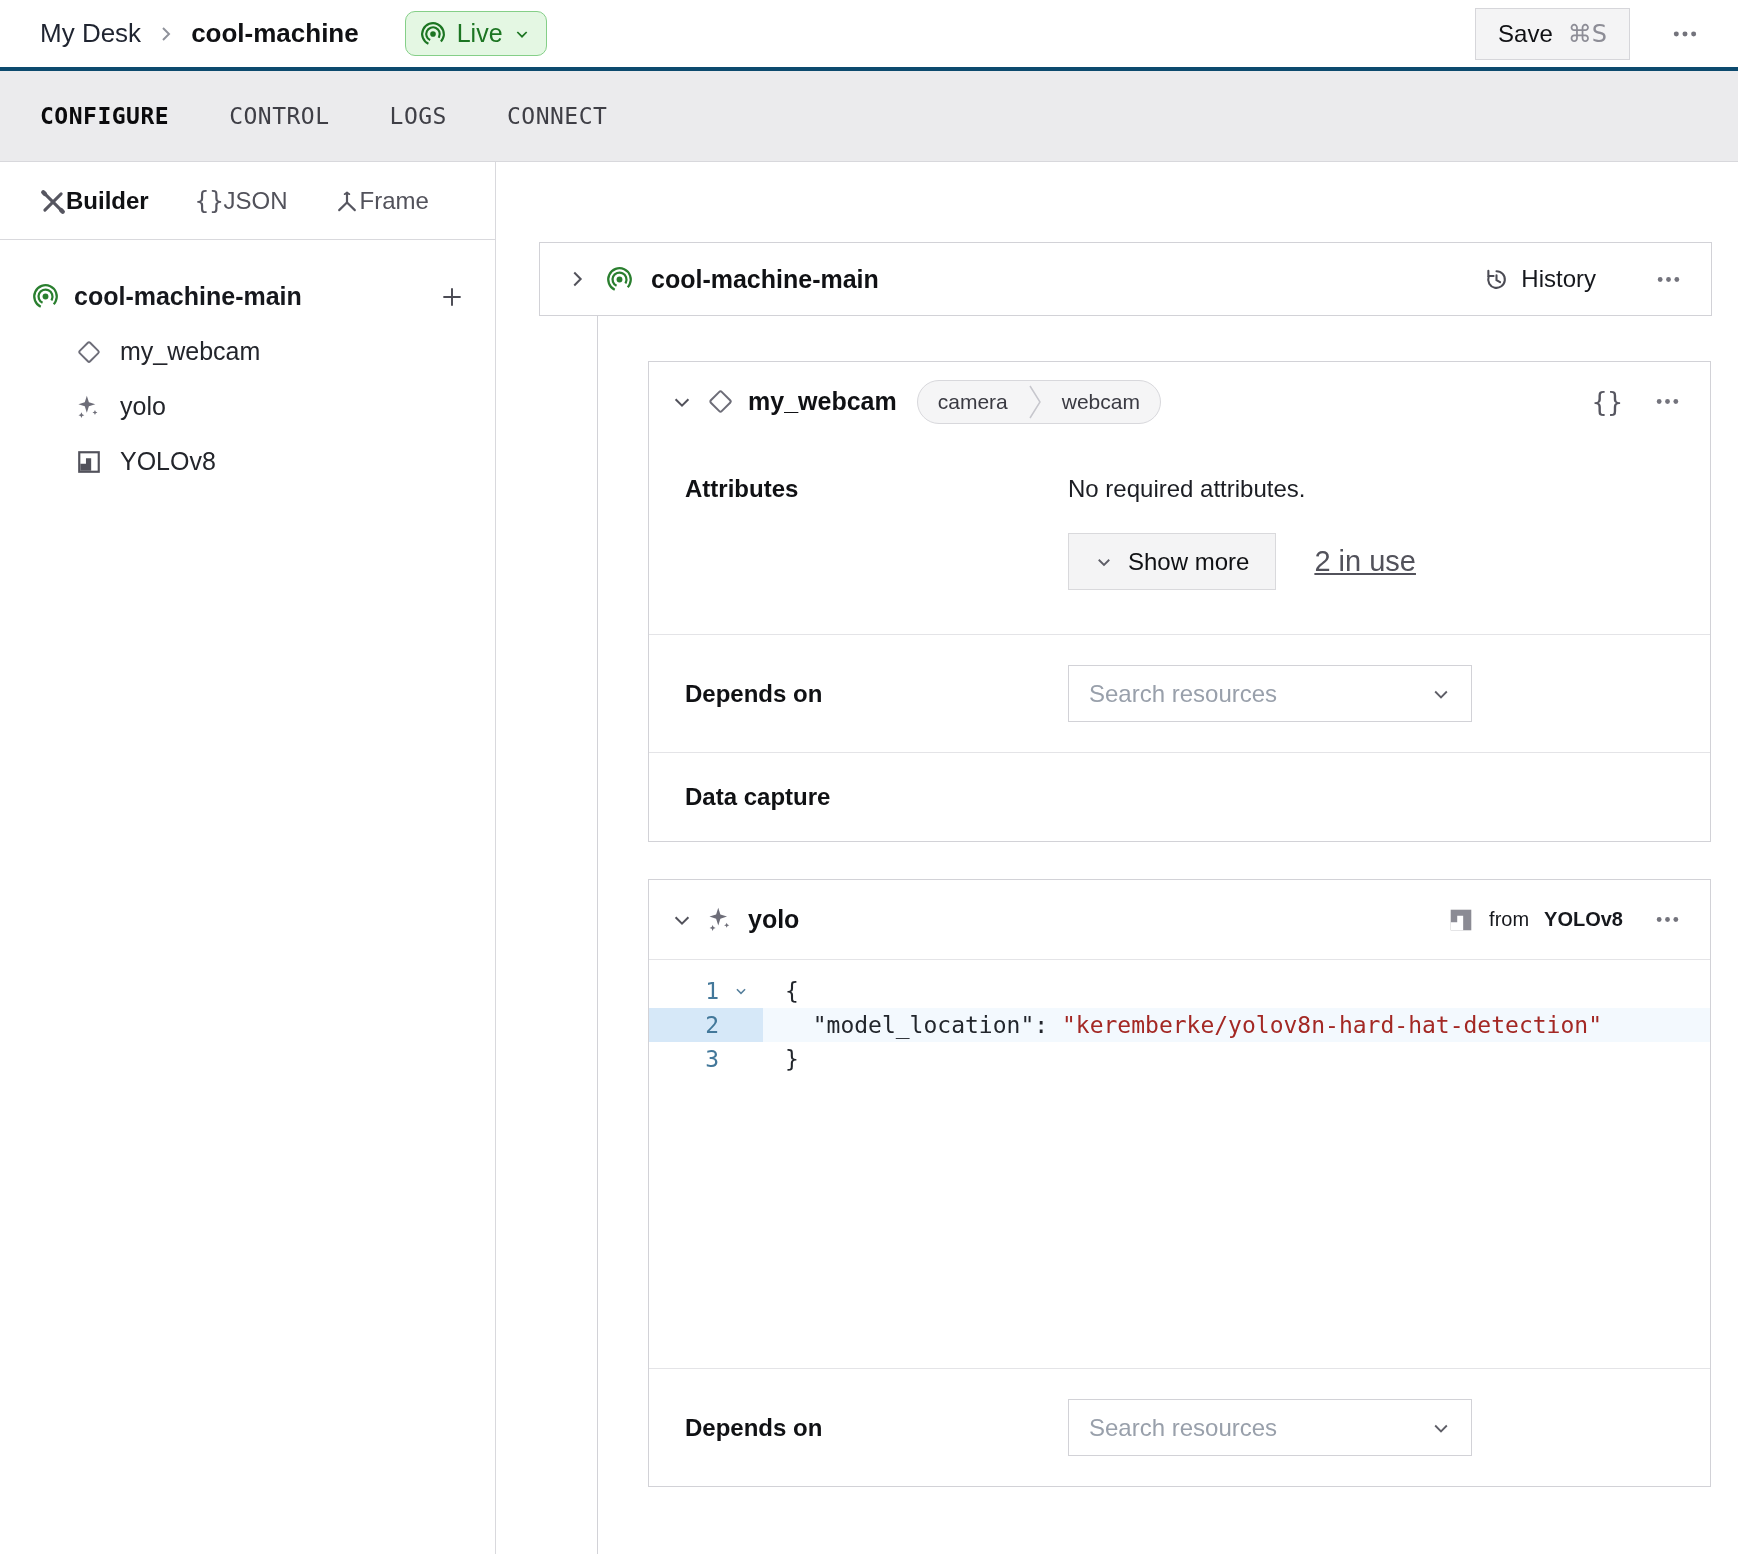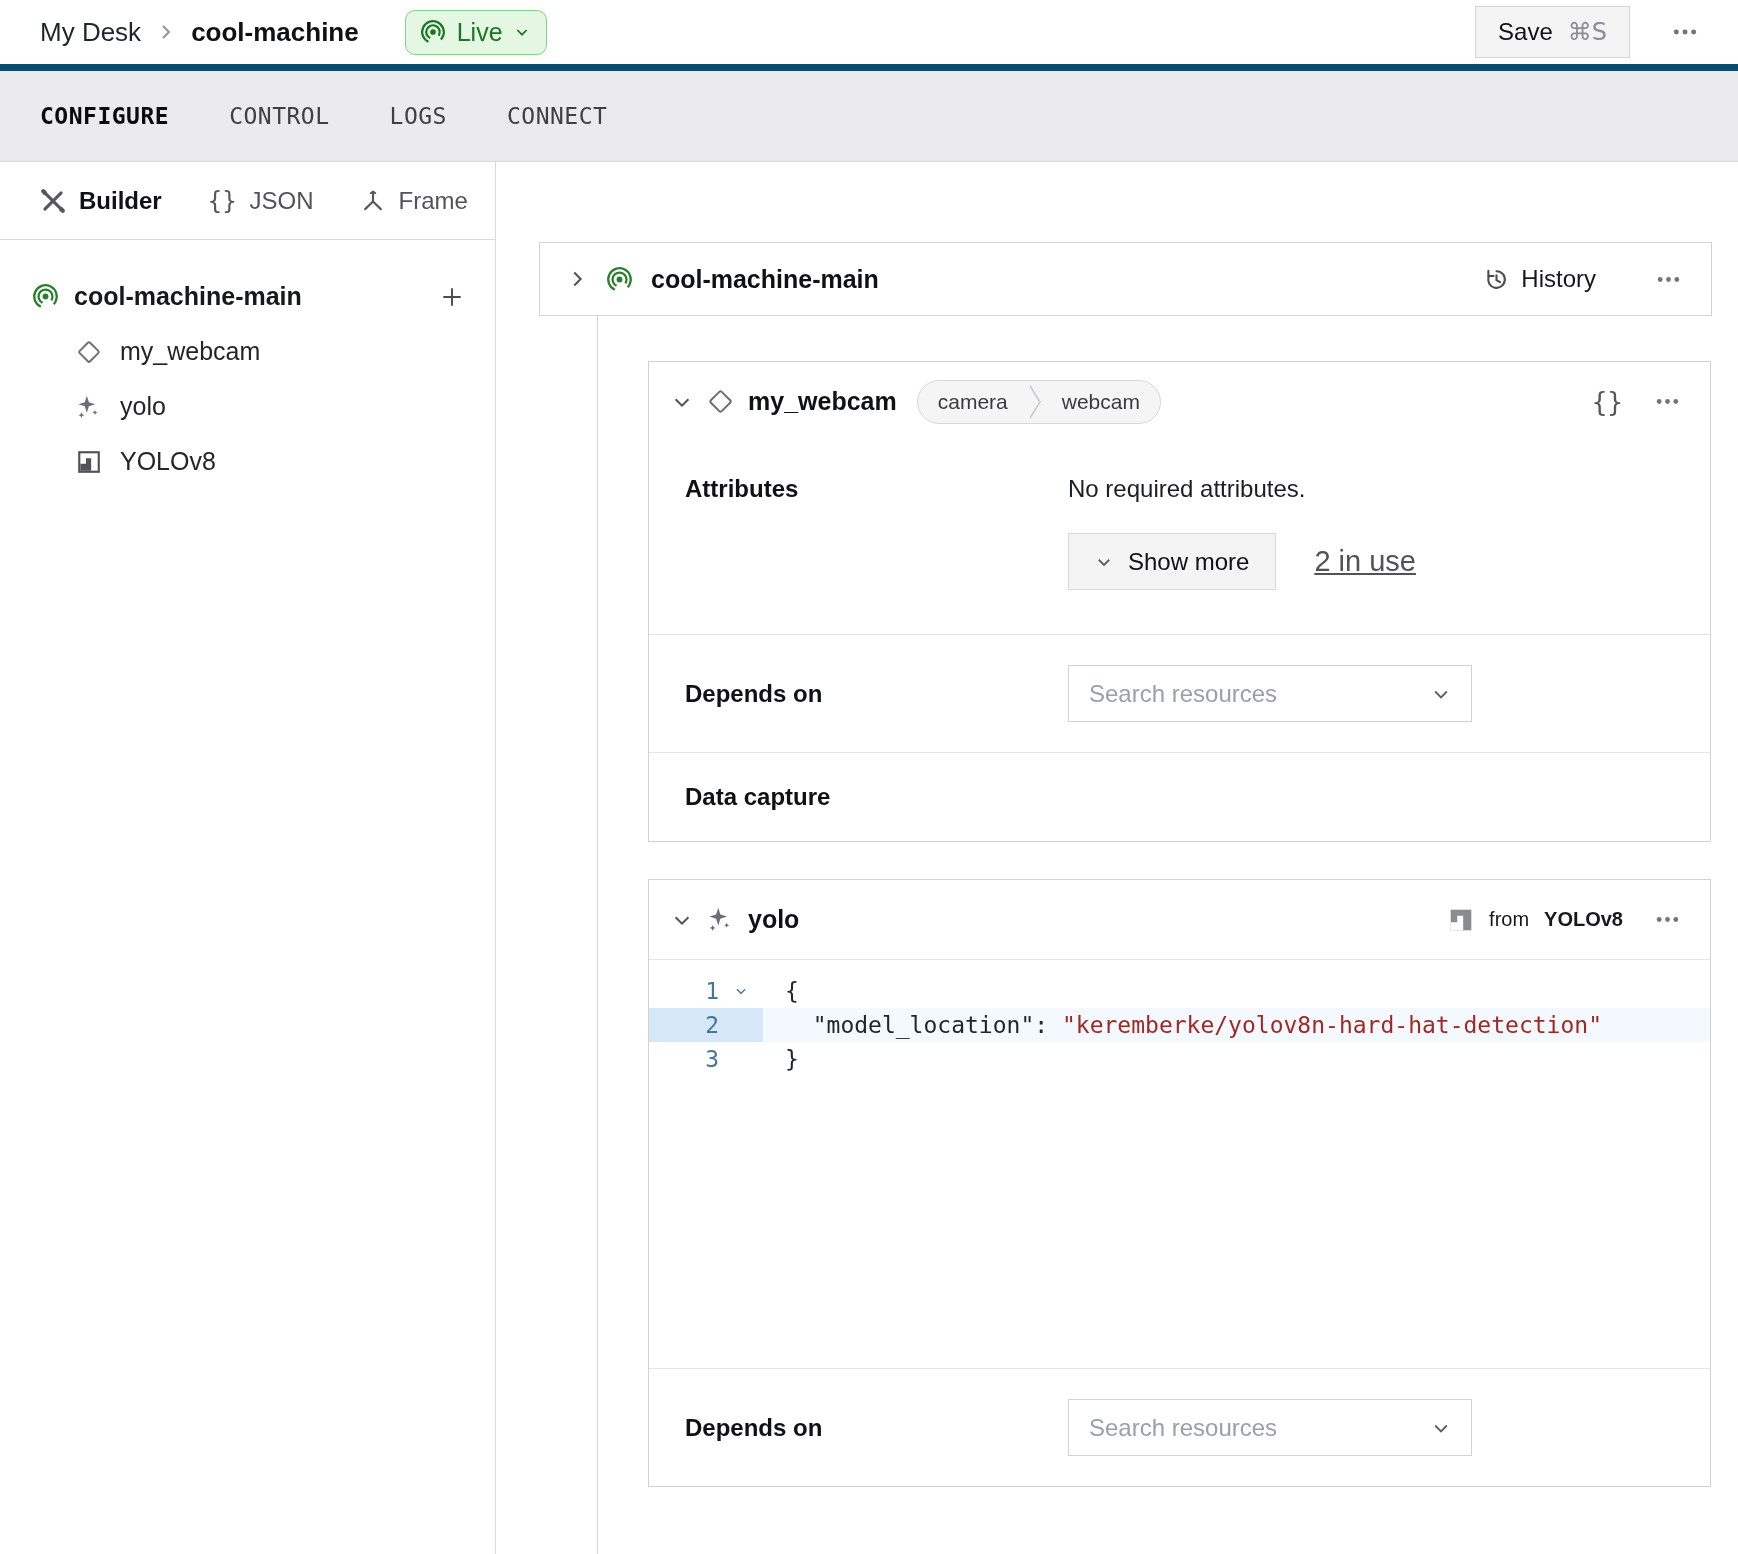--- a/index.html
+++ b/index.html
@@ -7,21 +7,21 @@
   body {
     font-family:"Liberation Sans", sans-serif;
     color:#18181b;
     background:#ffffff;
   }
   svg { display:block; }
 
   
   .topbar {
     height:71px; display:flex; align-items:center;
-    padding:0 40px; border-bottom:7px solid #0c4a6e; background:#fff;
+    padding:0 40px; border-bottom:4px solid #0c4a6e; background:#fff;
   }
   .breadcrumb { display:flex; align-items:center; gap:16px; font-size:26px; }
   .crumb-parent { color:#1f2430; cursor:pointer; }
   .crumb-sep { color:#8f929b; display:flex; }
   .crumb-current { font-weight:700; color:#101114; }
   .live-pill {
     margin-left:46px; display:flex; align-items:center; gap:11px;
     background:#e4f7e3; border:1px solid #85cf88; border-radius:10px;
     padding:7px 16px 7px 14px; color:#1c7522; font-size:25px; cursor:pointer;
   }
@@ -44,21 +44,21 @@
   .tab.active { color:#0a0a0c; font-weight:700; }
 
   
   .workspace { display:flex; height:1392px; }
 
   .sidebar { width:496px; flex-shrink:0; border-right:1px solid #d9d9dd; background:#fff; }
   .sidebar-views {
     height:78px; border-bottom:1px solid #d9d9dd;
     display:flex; align-items:center; gap:46px; padding-left:40px;
   }
-  .view-item { display:flex; align-items:center; gap:13px; font-size:24px; color:#52525b; cursor:pointer; }
+  .view-item { display:flex; align-items:flex-end; font-size:24px; color:#52525b; cursor:pointer; }
   .view-item.active { color:#101114; font-weight:700; }
   .view-item .vicon { color:#565660; }
   .json-glyph { font-family:"DejaVu Sans Mono", monospace; font-size:24px; color:#565660; }
 
   .tree { padding:42px 30px 0 32px; }
   .tree-machine { display:flex; align-items:center; gap:15px; cursor:pointer; }
   .tree-machine .mlabel { font-size:25px; font-weight:700; color:#16181d; flex:1; }
   .plus-btn { color:#4b4b54; cursor:pointer; }
   .tree-child {
     display:flex; align-items:center; gap:18px;

